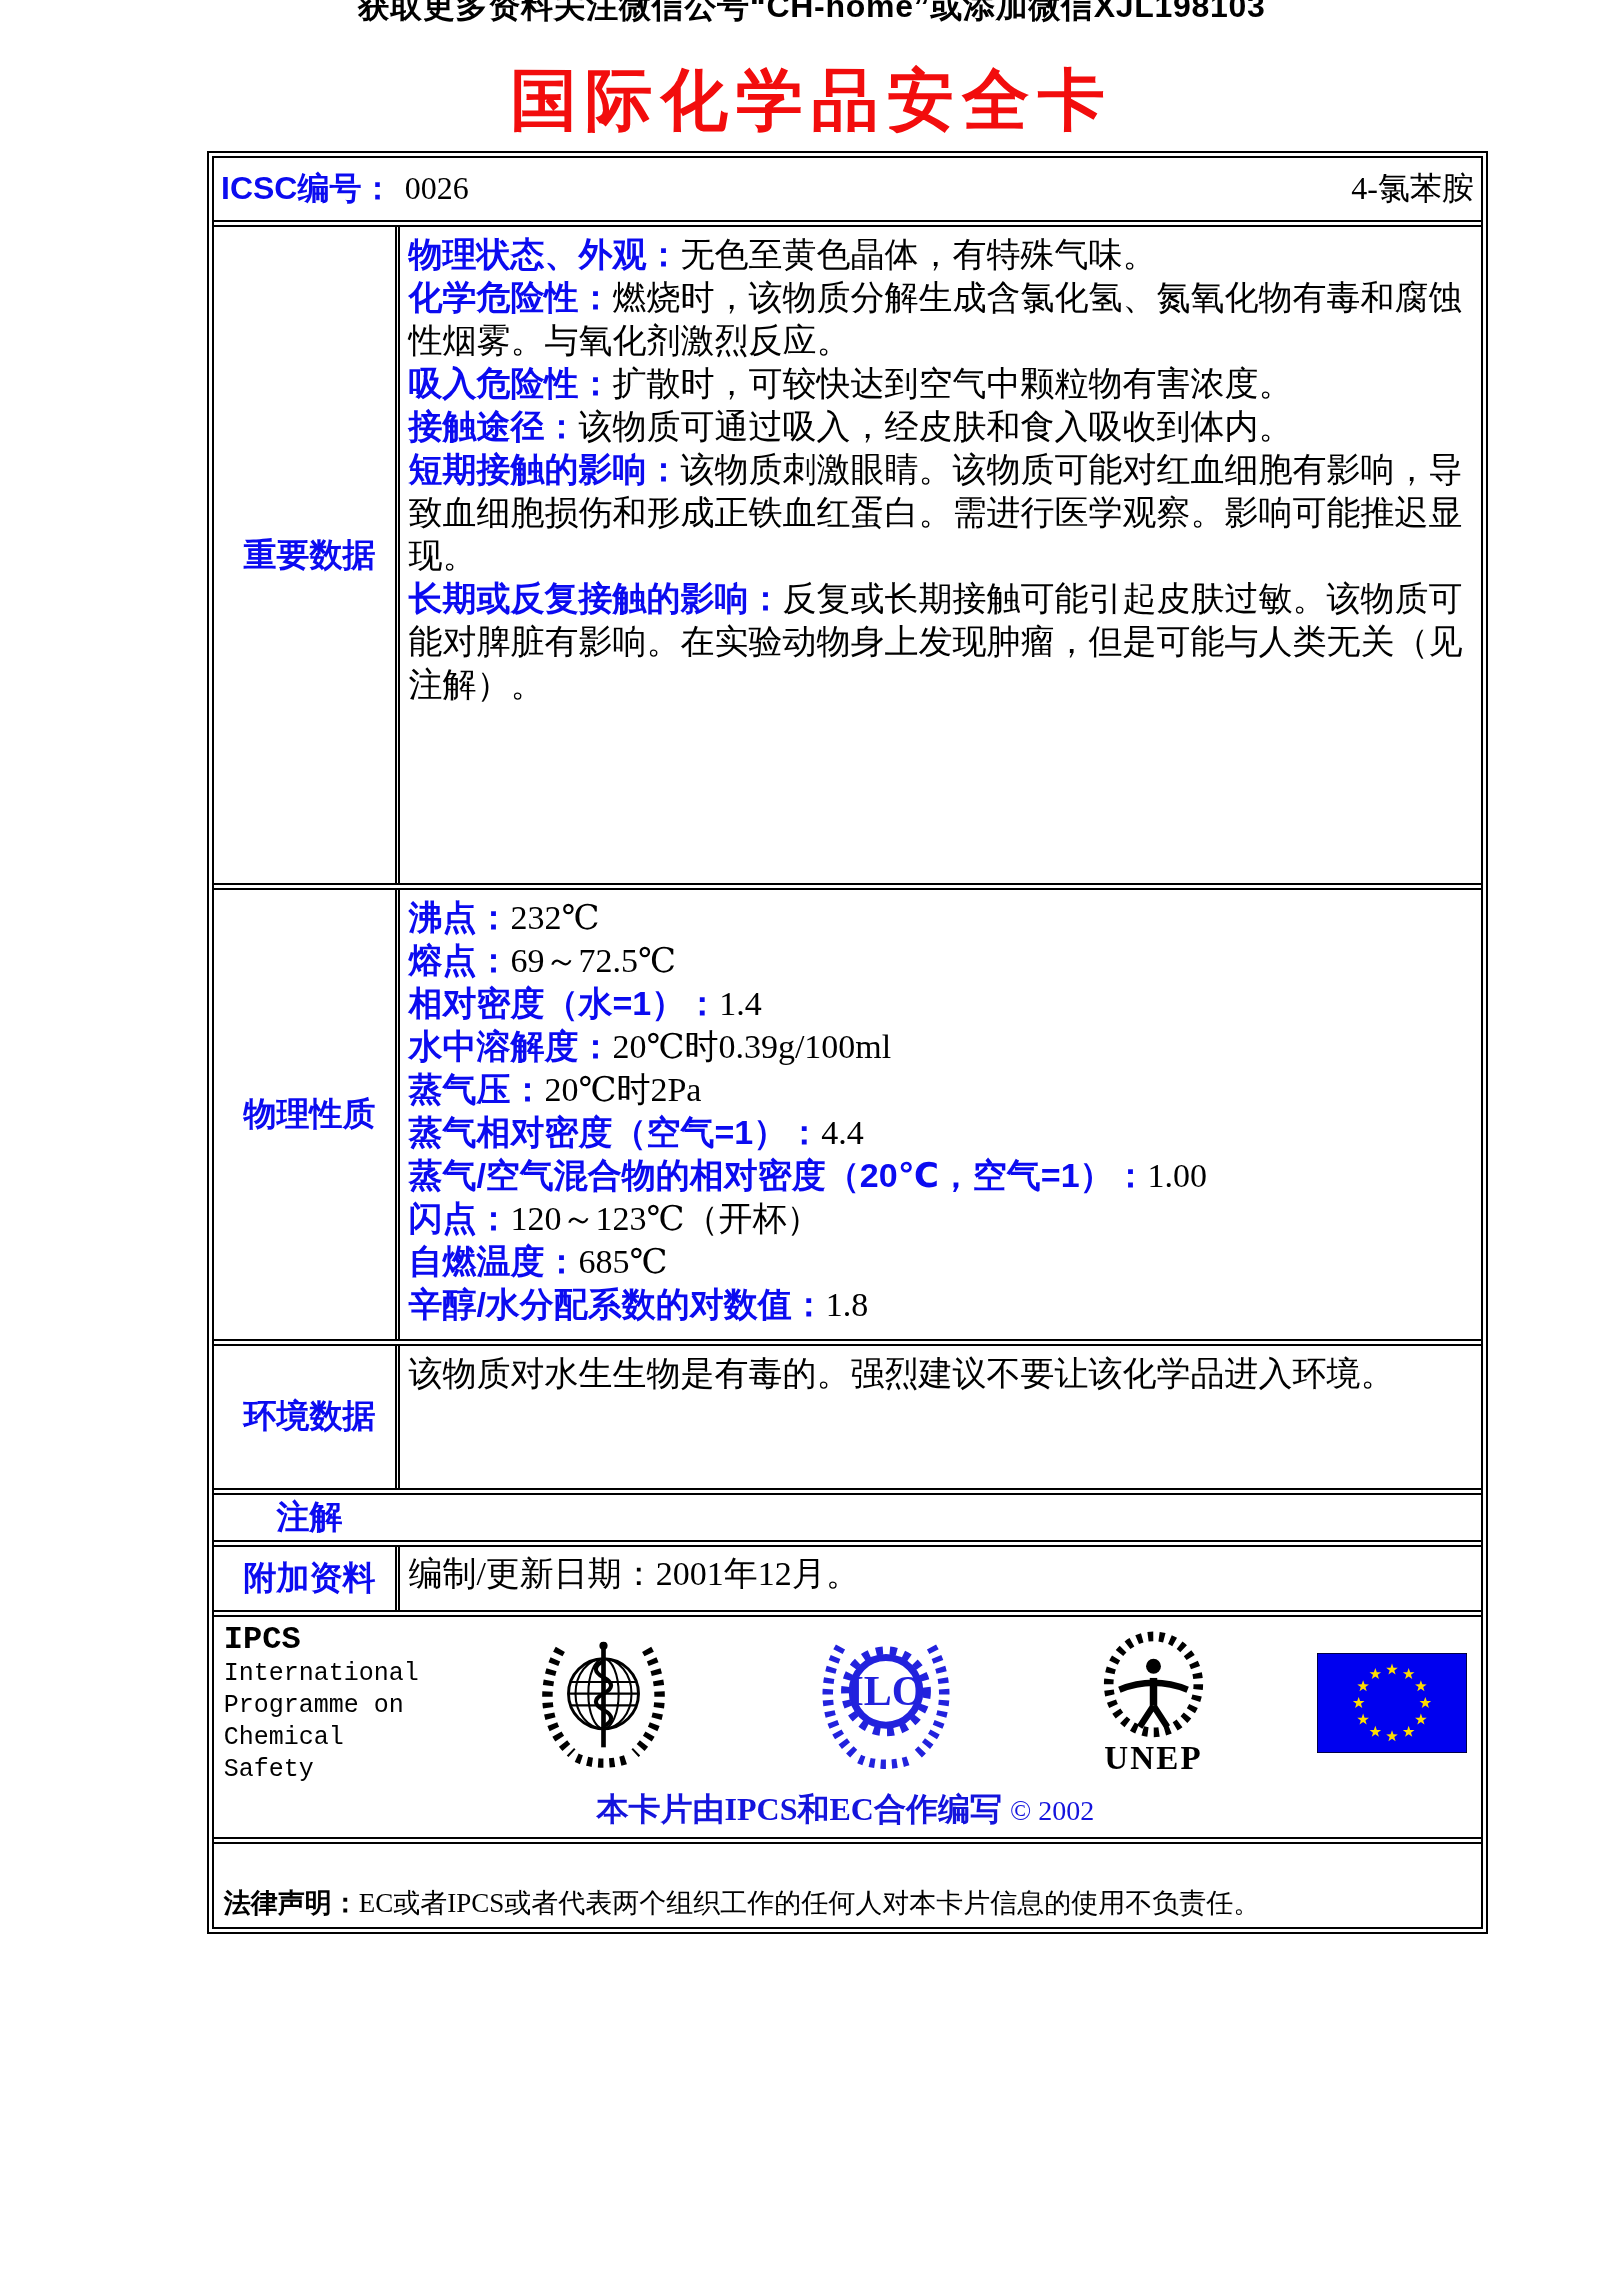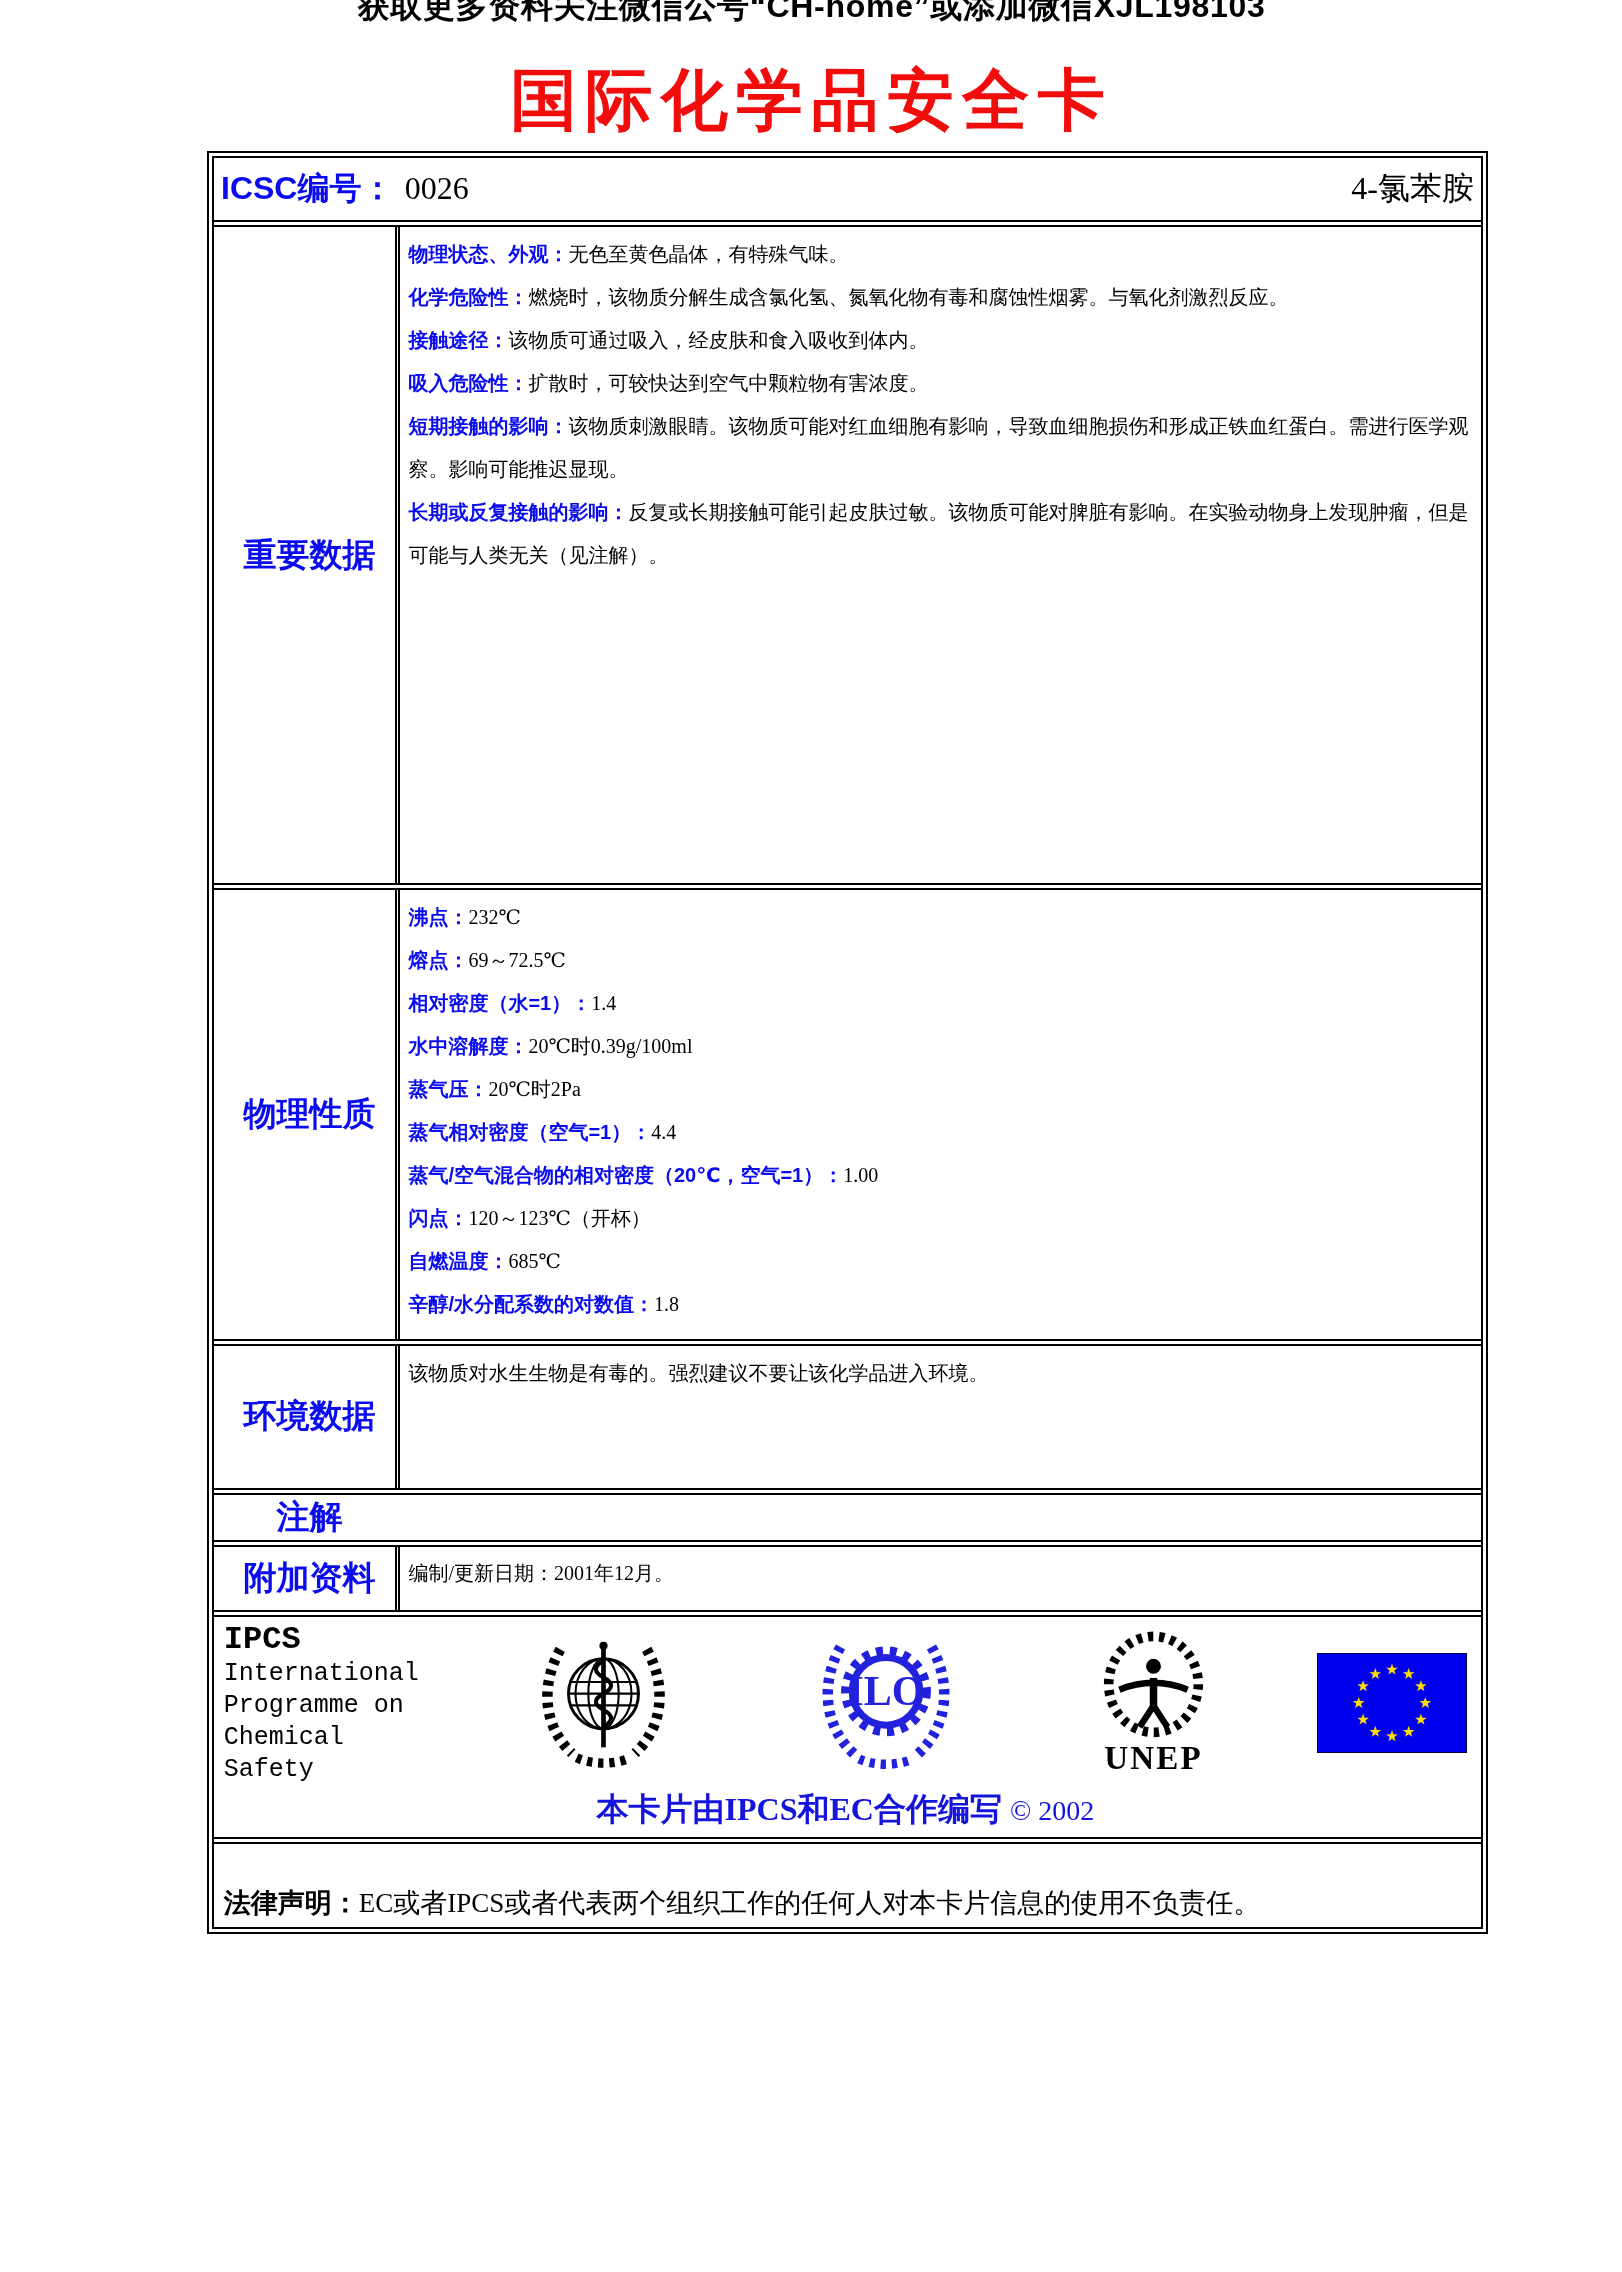--- a/index.html
+++ b/index.html
@@ -25,21 +25,21 @@
   .row:first-child{border-top:none;border-radius:21px;}
   .header-row{height:62px;align-items:center;justify-content:space-between;padding:0 7px;font-size:32px;}
   .header-left{display:flex;align-items:baseline;gap:11.2px;}
   .blue-label{color:#0b0bf0;font-weight:700;font-family:"Liberation Sans","DejaVu Sans",sans-serif;}
   .side{
     width:171px;flex:0 0 171px;display:flex;align-items:center;justify-content:center;
     color:#0b0bf0;font-weight:700;font-size:33px;text-align:center;
     font-family:"Liberation Sans","DejaVu Sans",sans-serif;
     padding-left:10px;
   }
-  .body{flex:1;border-left:5.6px double #000;padding:5.6px 11.2px 5.6px 8.4px;font-size:20px;line-height:43px;}
+  .body{flex:1;border-left:5.6px double #000;padding:5.6px 11.2px 5.6px 8.4px;font-size:34px;line-height:43px;}
   .line{margin:0;}
   .term{color:#0b0bf0;font-weight:700;font-family:"Liberation Sans","DejaVu Sans",sans-serif;}
   .body-important{min-height:645px;}
   .body-physical{min-height:438px;}
   .body-env{min-height:130px;}
   .body-notes{min-height:160px;}
   .body-additional{min-height:52px;}
   .logos-row{flex-direction:column;min-height:189px;padding:5.6px 14px 5.6px 9.8px;}
   .logo-strip{display:flex;align-items:center;justify-content:space-between;}
   .ipcs-block{font-family:Liberation Mono, monospace;font-size:25px;line-height:32px;width:203px;flex:0 0 203px;}
@@ -66,22 +66,22 @@
       <span>0026</span>
     </div>
     <span>4-氯苯胺</span>
   </div>
 
   <div class="row">
     <div class="side">重要数据</div>
     <div class="body body-important">
       <p class="line"><span class="term">物理状态、外观：</span><span>无色至黄色晶体，有特殊气味。</span></p>
       <p class="line"><span class="term">化学危险性：</span><span>燃烧时，该物质分解生成含氯化氢、氮氧化物有毒和腐蚀性烟雾。与氧化剂激烈反应。</span></p>
+      <p class="line"><span class="term">吸入危险性：</span><span>扩散时，可较快达到空气中颗粒物有害浓度。</span></p>
       <p class="line"><span class="term">接触途径：</span><span>该物质可通过吸入，经皮肤和食入吸收到体内。</span></p>
-      <p class="line"><span class="term">吸入危险性：</span><span>扩散时，可较快达到空气中颗粒物有害浓度。</span></p>
       <p class="line"><span class="term">短期接触的影响：</span><span>该物质刺激眼睛。该物质可能对红血细胞有影响，导致血细胞损伤和形成正铁血红蛋白。需进行医学观察。影响可能推迟显现。</span></p>
       <p class="line"><span class="term">长期或反复接触的影响：</span><span>反复或长期接触可能引起皮肤过敏。该物质可能对脾脏有影响。在实验动物身上发现肿瘤，但是可能与人类无关（见注解）。</span></p>
     </div>
   </div>
 
   <div class="row">
     <div class="side">物理性质</div>
     <div class="body body-physical">
       <p class="line"><span class="term">沸点：</span><span>232℃</span></p>
       <p class="line"><span class="term">熔点：</span><span>69～72.5℃</span></p>

